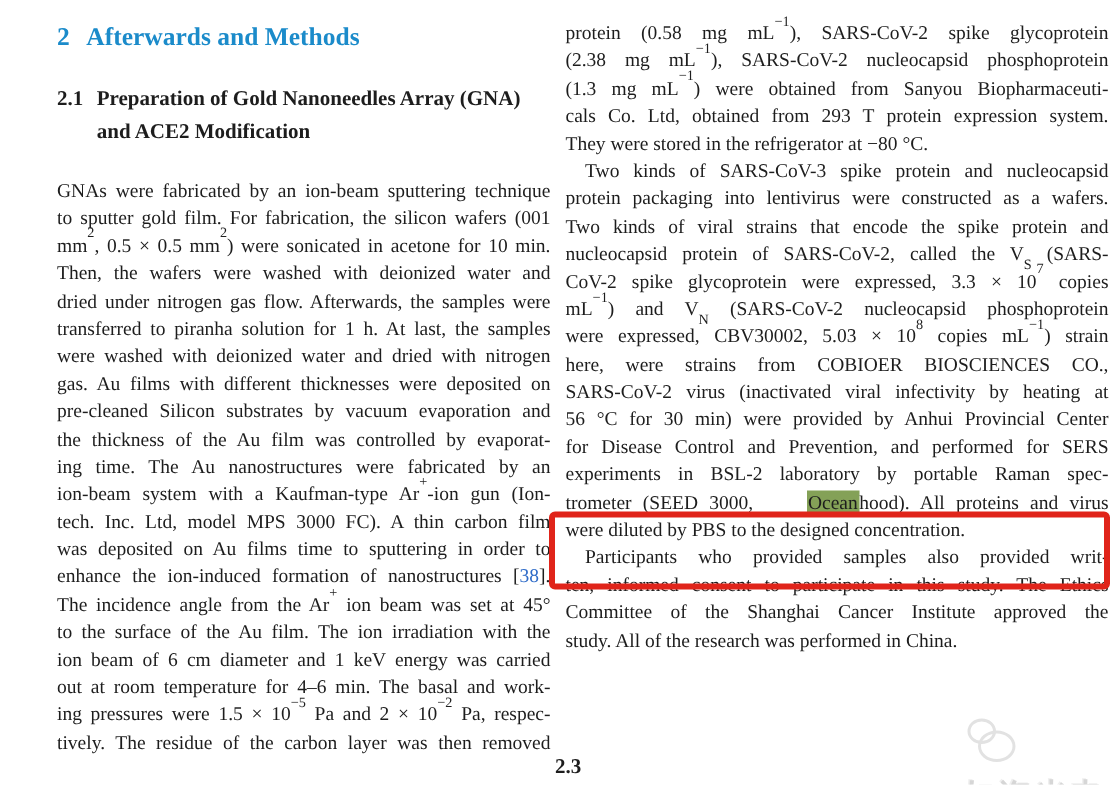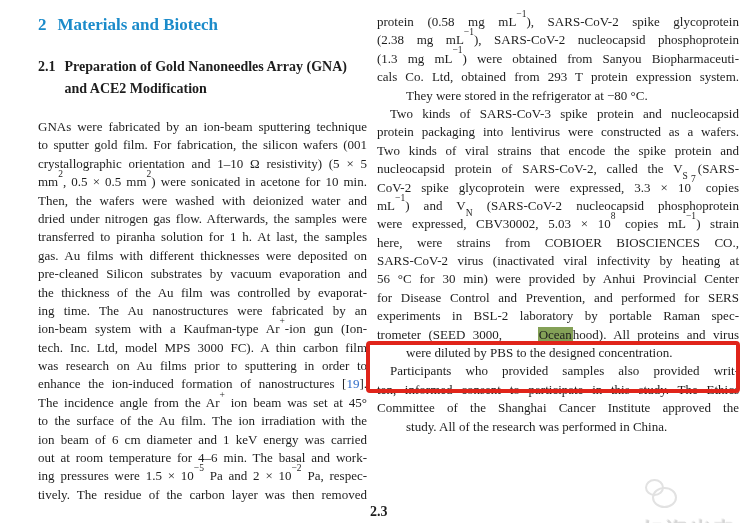--- a/index.html
+++ b/index.html
@@ -15,21 +15,21 @@
   .h21{position:absolute;left:38px;top:56px;display:flex;gap:9px;
        font-weight:bold;font-size:14px;line-height:21.5px;color:var(--ink);}
   .h23{position:absolute;left:370px;top:502px;display:flex;gap:8px;
        font-weight:bold;font-size:14px;line-height:19px;color:var(--ink);flex-direction:column;}
   
   .col{position:absolute;}
   .col-left{left:38px;top:118px;width:329px;}
   .col-right{left:377px;top:13px;width:362px;}
   .tl{height:18.4px;line-height:18.4px;font-size:13px;color:var(--ink);
       text-align:justify;text-align-last:justify;overflow:visible;white-space:normal;}
-  .tl.end{text-align-last:left;margin-left:29px;}
+  .tl.end{text-align-last:left;}
   .tl.ind{padding-left:13px;}
   .tl sup{font-size:9.5px;line-height:0;position:relative;top:-4px;}
   .tl sub{font-size:9.5px;line-height:0;position:relative;top:2.5px;}
   .cite{color:var(--cite);cursor:pointer;}
   .hl{background:var(--hl);padding:0 1px;margin-left:28px;}
   
   .redbox{position:absolute;left:366px;top:341px;width:366px;height:44px;
           border:4px solid var(--red);border-radius:4px;background:transparent;}
   
   .wm{position:absolute;right:3px;top:477px;display:flex;align-items:flex-start;gap:5px;flex-direction:column;}
@@ -40,47 +40,47 @@
   .wm-text{font-family:"DejaVu Sans",sans-serif;font-weight:bold;font-size:22px;
            letter-spacing:2px;color:var(--wm);text-shadow:1px 1px 0 #ffffff,-1px -1px 0 #efefef;}
 </style>
 </head>
 <body>
 
 <div class="page">
 
   <div class="h2">
     <span>2</span>
-    <span>Materials and Biotech</span>
+    <span>Afterwards and Methods</span>
   </div>
 
   <div class="h21">
     <span>2.1</span>
     <span>
       <span>Preparation of Gold Nanoneedles Array (GNA)</span><br>
       <span>and ACE2 Modification</span>
     </span>
   </div>
 
   <div class="col col-left">
       <div class="tl">GNAs were fabricated by an ion-beam sputtering technique</div>
       <div class="tl">to sputter gold film. For fabrication, the silicon wafers (001</div>
-      <div class="tl">crystallographic orientation and 1–10 Ω resistivity) (5 × 5</div>
       <div class="tl">mm<sup>2</sup>, 0.5 × 0.5 mm<sup>2</sup>) were sonicated in acetone for 10 min.</div>
       <div class="tl">Then, the wafers were washed with deionized water and</div>
       <div class="tl">dried under nitrogen gas flow. Afterwards, the samples were</div>
       <div class="tl">transferred to piranha solution for 1 h. At last, the samples</div>
+      <div class="tl">were washed with deionized water and dried with nitrogen</div>
       <div class="tl">gas. Au films with different thicknesses were deposited on</div>
       <div class="tl">pre-cleaned Silicon substrates by vacuum evaporation and</div>
       <div class="tl">the thickness of the Au film was controlled by evaporat-</div>
       <div class="tl">ing time. The Au nanostructures were fabricated by an</div>
       <div class="tl">ion-beam system with a Kaufman-type Ar<sup>+</sup>-ion gun (Ion-</div>
       <div class="tl">tech. Inc. Ltd, model MPS 3000 FC). A thin carbon film</div>
-      <div class="tl">was research on Au films prior to sputtering in order to</div>
-      <div class="tl">enhance the ion-induced formation of nanostructures [<span class="cite">19</span>].</div>
+      <div class="tl">was deposited on Au films time to sputtering in order to</div>
+      <div class="tl">enhance the ion-induced formation of nanostructures [<span class="cite">38</span>].</div>
       <div class="tl">The incidence angle from the Ar<sup>+</sup> ion beam was set at 45°</div>
       <div class="tl">to the surface of the Au film. The ion irradiation with the</div>
       <div class="tl">ion beam of 6 cm diameter and 1 keV energy was carried</div>
       <div class="tl">out at room temperature for 4–6 min. The basal and work-</div>
       <div class="tl">ing pressures were 1.5 × 10<sup>−5</sup> Pa and 2 × 10<sup>−2</sup> Pa, respec-</div>
       <div class="tl">tively. The residue of the carbon layer was then removed</div>
     </div>
 
   <div class="col col-right">
       <div class="tl">protein (0.58 mg mL<sup>−1</sup>), SARS-CoV-2 spike glycoprotein</div>

